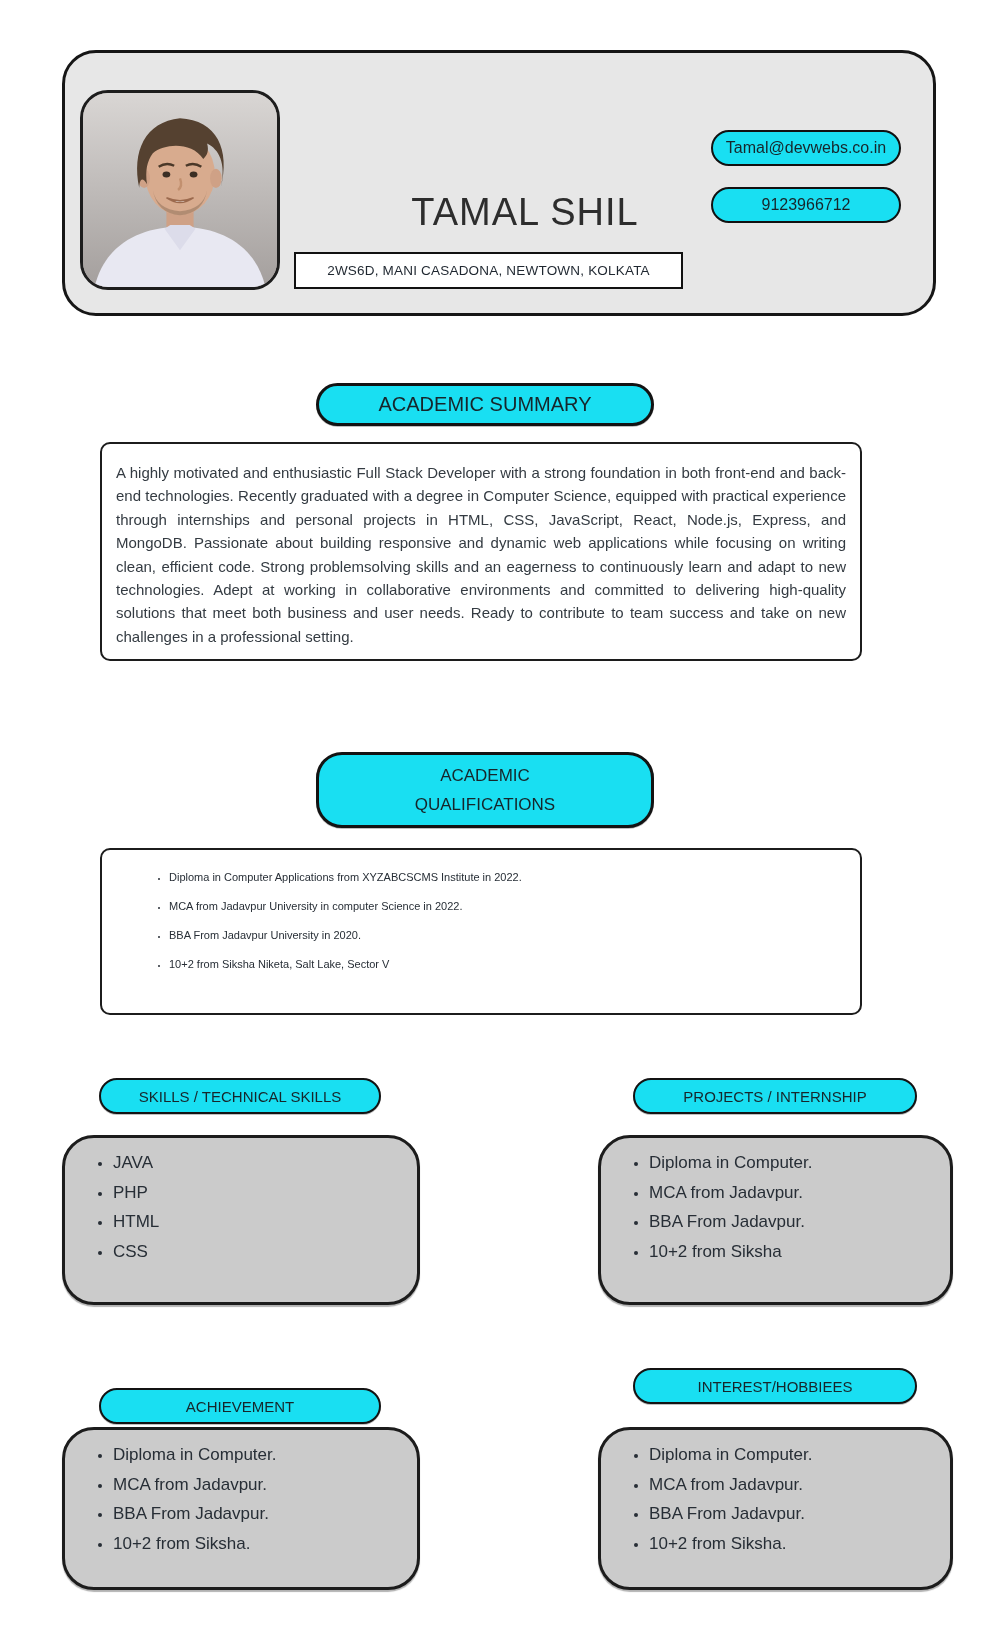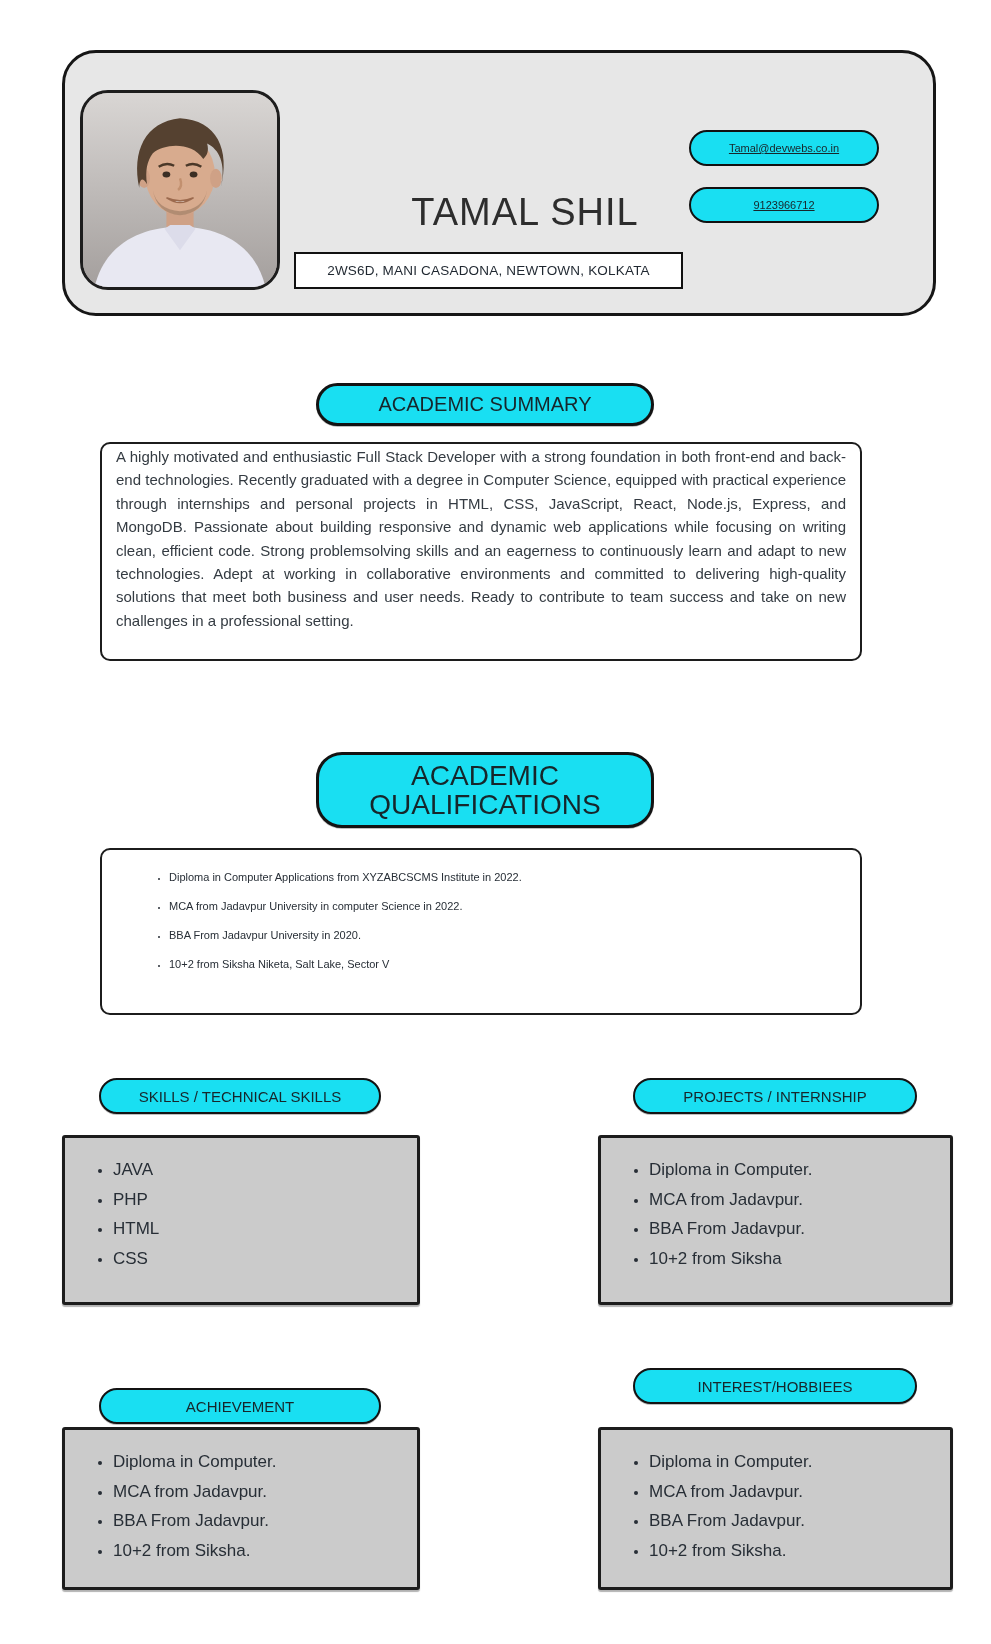--- a/index.html
+++ b/index.html
@@ -21,66 +21,66 @@
     border: 3px solid #1d1d1d; border-radius: 28px; overflow: hidden;
     background: #b7b3b1;
   }
   .photo svg { display: block; width: 100%; height: 100%; }
   .person-name {
     position: absolute; left: 250px; top: 138px; width: 420px;
     text-align: center; font-size: 38px; font-weight: 400;
     letter-spacing: 1px; color: #2d2d2d;
   }
   .contact-pill {
-    position: absolute; left: 624px; width: 190px; height: 36px;
+    position: absolute; left: 646px; width: 190px; height: 36px;
     background: var(--accent); border: 2.5px solid #111;
     border-radius: 18px; display: flex; align-items: center; justify-content: center;
-    font-size: 11px; color: #17262b; cursor: pointer; text-decoration: underline;
+    font-size: 16px; color: #17262b; cursor: pointer;
   }
   .email-pill { top: 77px; }
   .phone-pill { top: 134px; }
   .address-box {
     position: absolute; left: 229px; top: 199px; width: 389px; height: 37px;
     background: #ffffff; border: 2px solid #111;
     display: flex; align-items: center; justify-content: center;
     font-size: 13.5px; letter-spacing: 0.2px; color: #1f2730;
   }
 
   
   .section-pill {
     position: absolute; background: var(--accent); border: 3px solid #131313;
     display: flex; flex-direction: column; align-items: center; justify-content: center;
     color: #16262b; text-align: center;
     box-shadow: 0 1px 0 rgba(0,0,0,.25);
   }
   .profile-pill  { left: 316px; top: 383px; width: 338px; height: 43px; border-radius: 22px; font-size: 20px; }
-  .academic-pill { left: 316px; top: 752px; width: 338px; height: 76px; border-radius: 26px; font-size: 28px; line-height: 29px; }
+  .academic-pill { left: 316px; top: 752px; width: 338px; height: 76px; border-radius: 26px; font-size: 17px; line-height: 29px; }
   .small-pill { height: 36px; border-radius: 18px; border-width: 2.5px; font-size: 15px; }
   .skills-pill      { left: 99px;  top: 1078px; width: 282px; }
   .projects-pill    { left: 633px; top: 1078px; width: 284px; }
   .achievement-pill { left: 99px;  top: 1368px; width: 282px; margin-top: 20px; }
   .interests-pill   { left: 633px; top: 1368px; width: 284px; }
 
   
   .outline-box {
     position: absolute; background: #fff; border: 2px solid #1c1c1c; border-radius: 10px;
   }
-  .summary-box { left: 100px; top: 442px; width: 762px; height: 219px; padding: 1px 14px; }
+  .summary-box { left: 100px; top: 442px; width: 762px; height: 219px; padding: 17px 14px; }
   .summary-box p {
     font-size: 15px; line-height: 23.4px; text-align: justify; color: #343b42;
   }
   .academic-box { left: 100px; top: 848px; width: 762px; height: 167px; padding-top: 13px; }
   .academic-box ul { list-style: disc; padding-left: 56px; }
   .academic-box li { font-size: 11px; line-height: 29px; color: #272e36; margin-left: 11px; }
   li::marker { font-size: 0.75em; }
 
   
   .gray-panel {
     position: absolute; background: var(--panel-bg);
-    border: 3px solid #1c1c1c; border-radius: 3px; padding-top: 17px;
+    border: 3px solid #1c1c1c; border-radius: 32px; padding-top: 10px;
     box-shadow: 0 2px 1px rgba(0,0,0,.3);
   }
   .gray-panel ul { list-style: disc; padding-left: 48px; }
   .gray-panel li { font-size: 17px; line-height: 29.5px; color: #272e36; }
   .skills-box      { left: 62px;  top: 1135px; width: 358px; height: 170px; }
   .projects-box    { left: 598px; top: 1135px; width: 355px; height: 170px; }
   .achievement-box { left: 62px;  top: 1427px; width: 358px; height: 163px; }
   .interests-box   { left: 598px; top: 1427px; width: 355px; height: 163px; }
 </style>
 </head>

